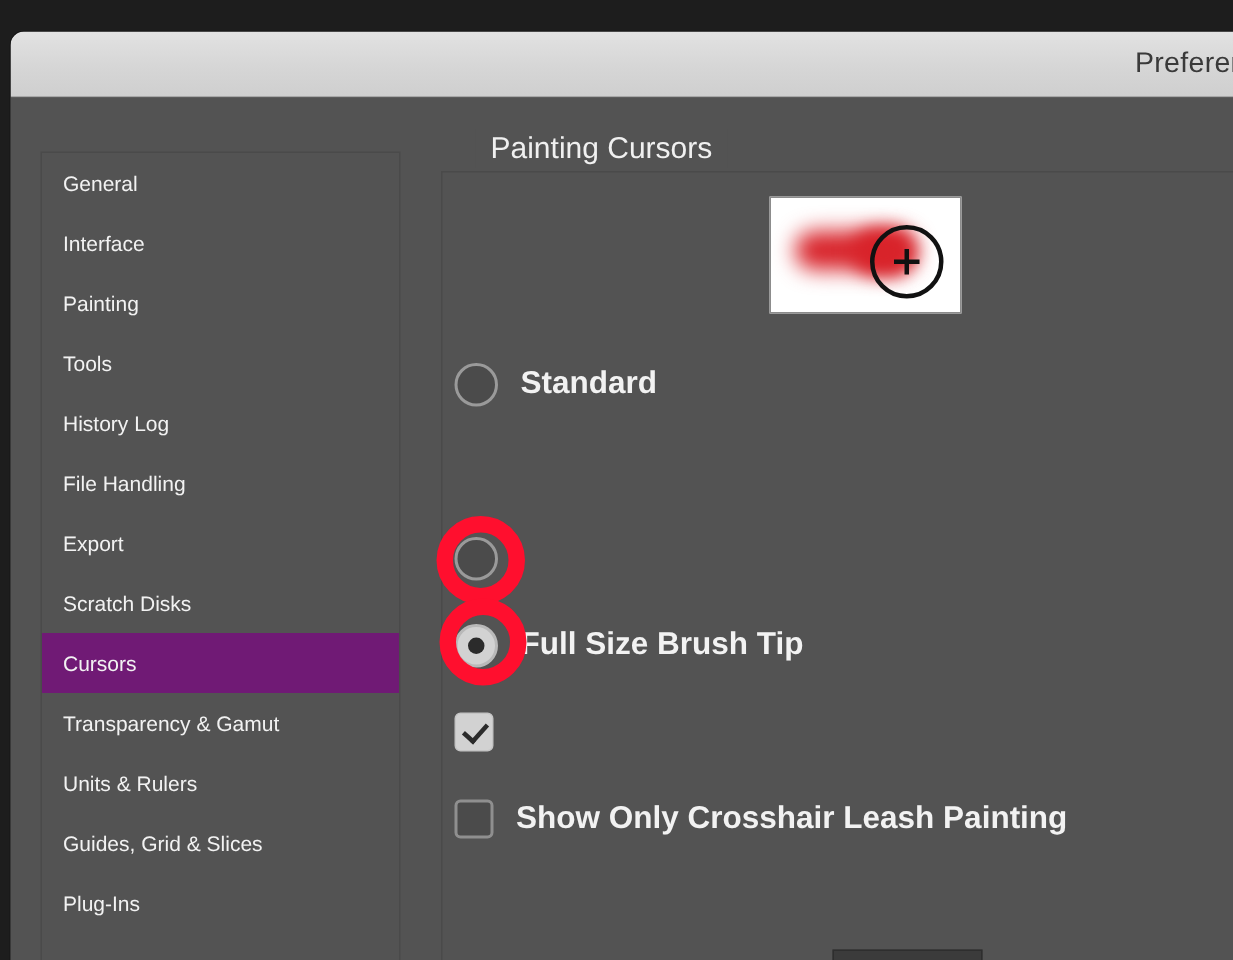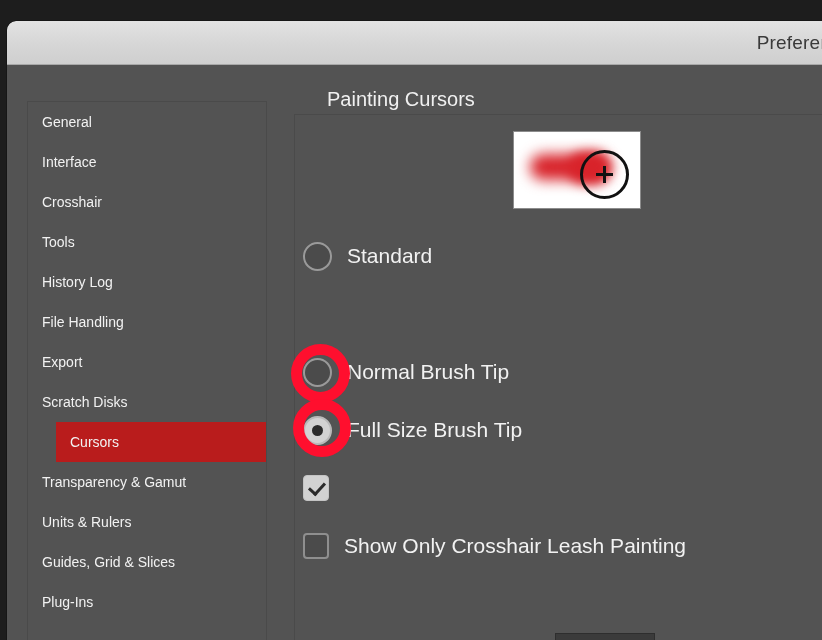--- a/index.html
+++ b/index.html
@@ -82,22 +82,21 @@
   .side-item {
     height: 40px;
     line-height: 40px;
     padding-left: 14px;
     color: #f2f2f2;
     font-size: 14px;
     white-space: nowrap;
     box-sizing: border-box;
   }
   .side-item.selected {
-    background: #b91c1c;
-    margin-left: 28px;
+    background: #701a75;
   }
 
   
   #groupbox {
     position: absolute;
     left: 287px;
     top: 49px;
     width: 760px;
     height: 560px;
     border: 1px solid #4a4a4a;
@@ -170,20 +169,21 @@
     left: 303px;
     display: flex;
     align-items: center;
     height: 32px;
   }
   .opt-label {
     margin-left: 15px;
     color: #f2f2f2;
     font-size: 21px;
     white-space: nowrap;
+    font-weight: bold;
   }
 
   .radio {
     width: 29px;
     height: 29px;
     border-radius: 50%;
     background: #4b4b4b;
     border: 2px solid #9a9a9a;
     box-sizing: border-box;
     flex: none;
@@ -257,21 +257,21 @@
 
     <div id="titlebar">
       <div id="window-title">Preferences</div>
     </div>
 
     <div id="winbody">
 
       <div id="sidebar">
         <div class="side-item">General</div>
         <div class="side-item">Interface</div>
-        <div class="side-item">Crosshair</div>
+        <div class="side-item">Painting</div>
         <div class="side-item">Tools</div>
         <div class="side-item">History Log</div>
         <div class="side-item">File Handling</div>
         <div class="side-item">Export</div>
         <div class="side-item">Scratch Disks</div>
         <div class="side-item selected">Cursors</div>
         <div class="side-item">Transparency &amp; Gamut</div>
         <div class="side-item">Units &amp; Rulers</div>
         <div class="side-item">Guides, Grid &amp; Slices</div>
         <div class="side-item">Plug-Ins</div>
@@ -293,21 +293,20 @@
   </div>
 
   <div class="opt-row" style="top:240px">
     <span class="radio"></span>
     <span class="opt-label">Standard</span>
   </div>
 
 
   <div class="opt-row" style="top:356px">
     <span class="radio"></span>
-    <span class="opt-label">Normal Brush Tip</span>
   </div>
 
   <div class="opt-row" style="top:414px">
     <span class="radio checked"></span>
     <span class="opt-label">Full Size Brush Tip</span>
   </div>
 
   <div class="anno-ring" style="left:291px; top:344px; width:59px; height:59px;"></div>
   <div class="anno-ring" style="left:293px; top:399px; width:58px; height:58px;"></div>
 

